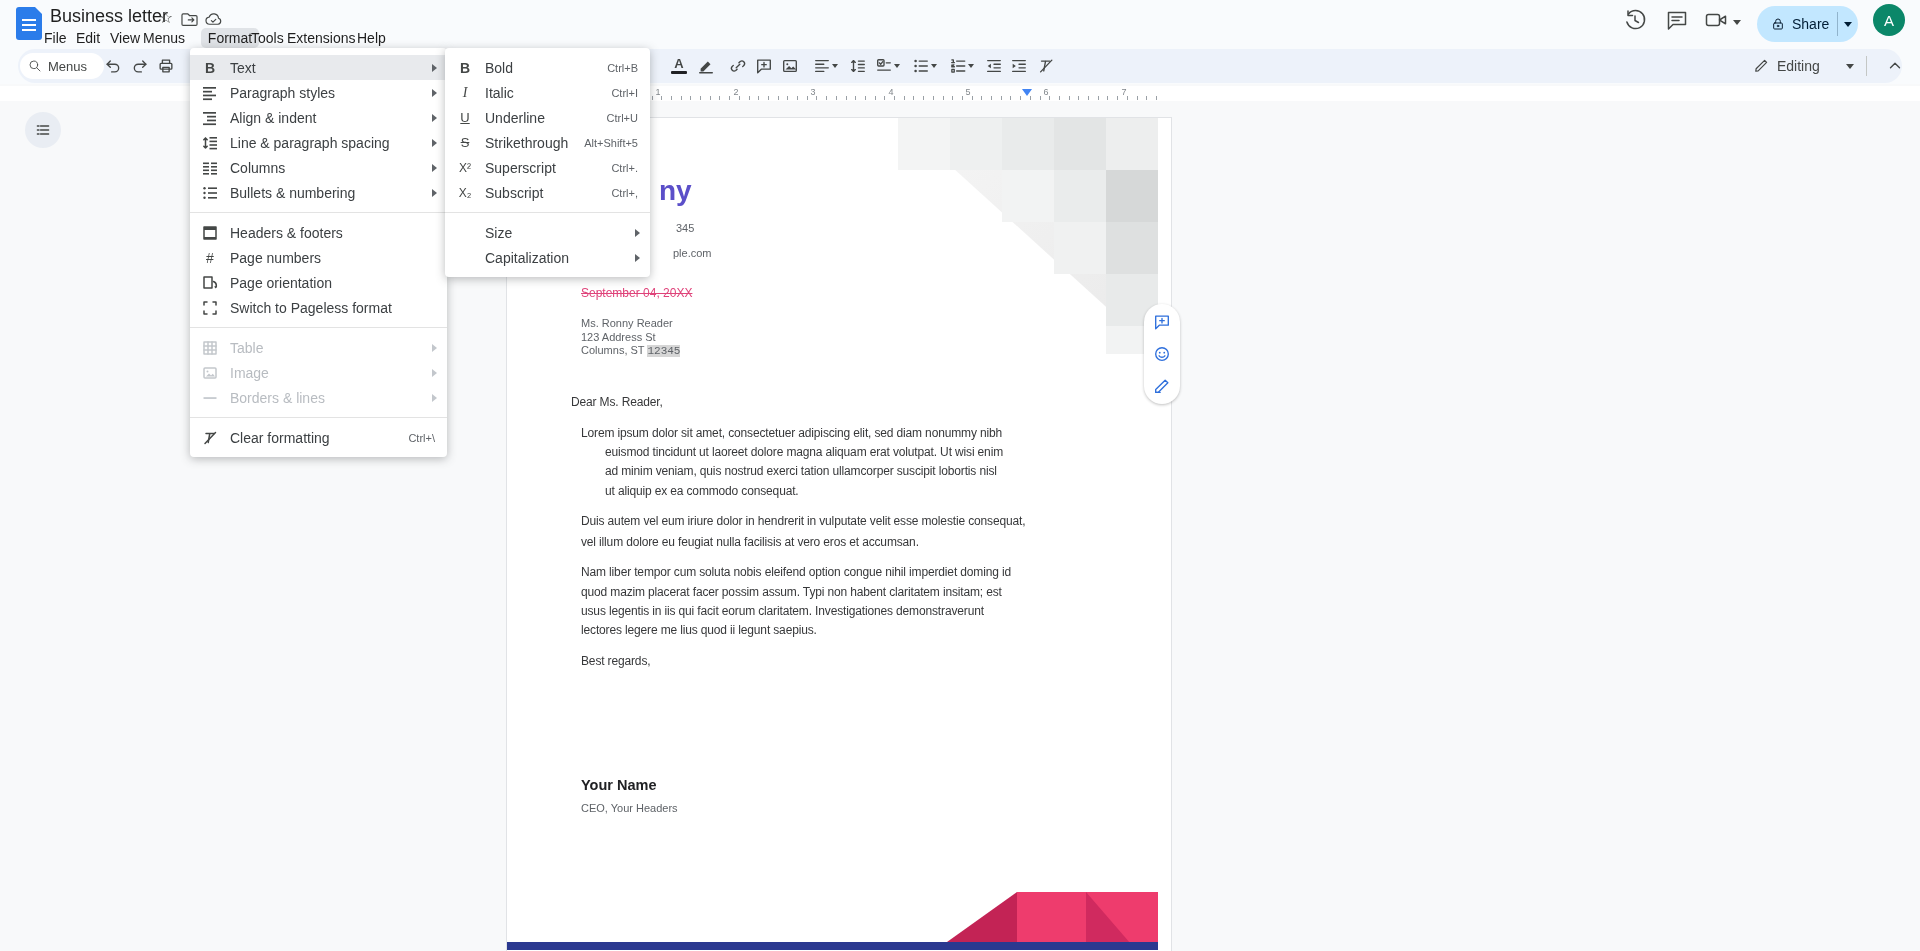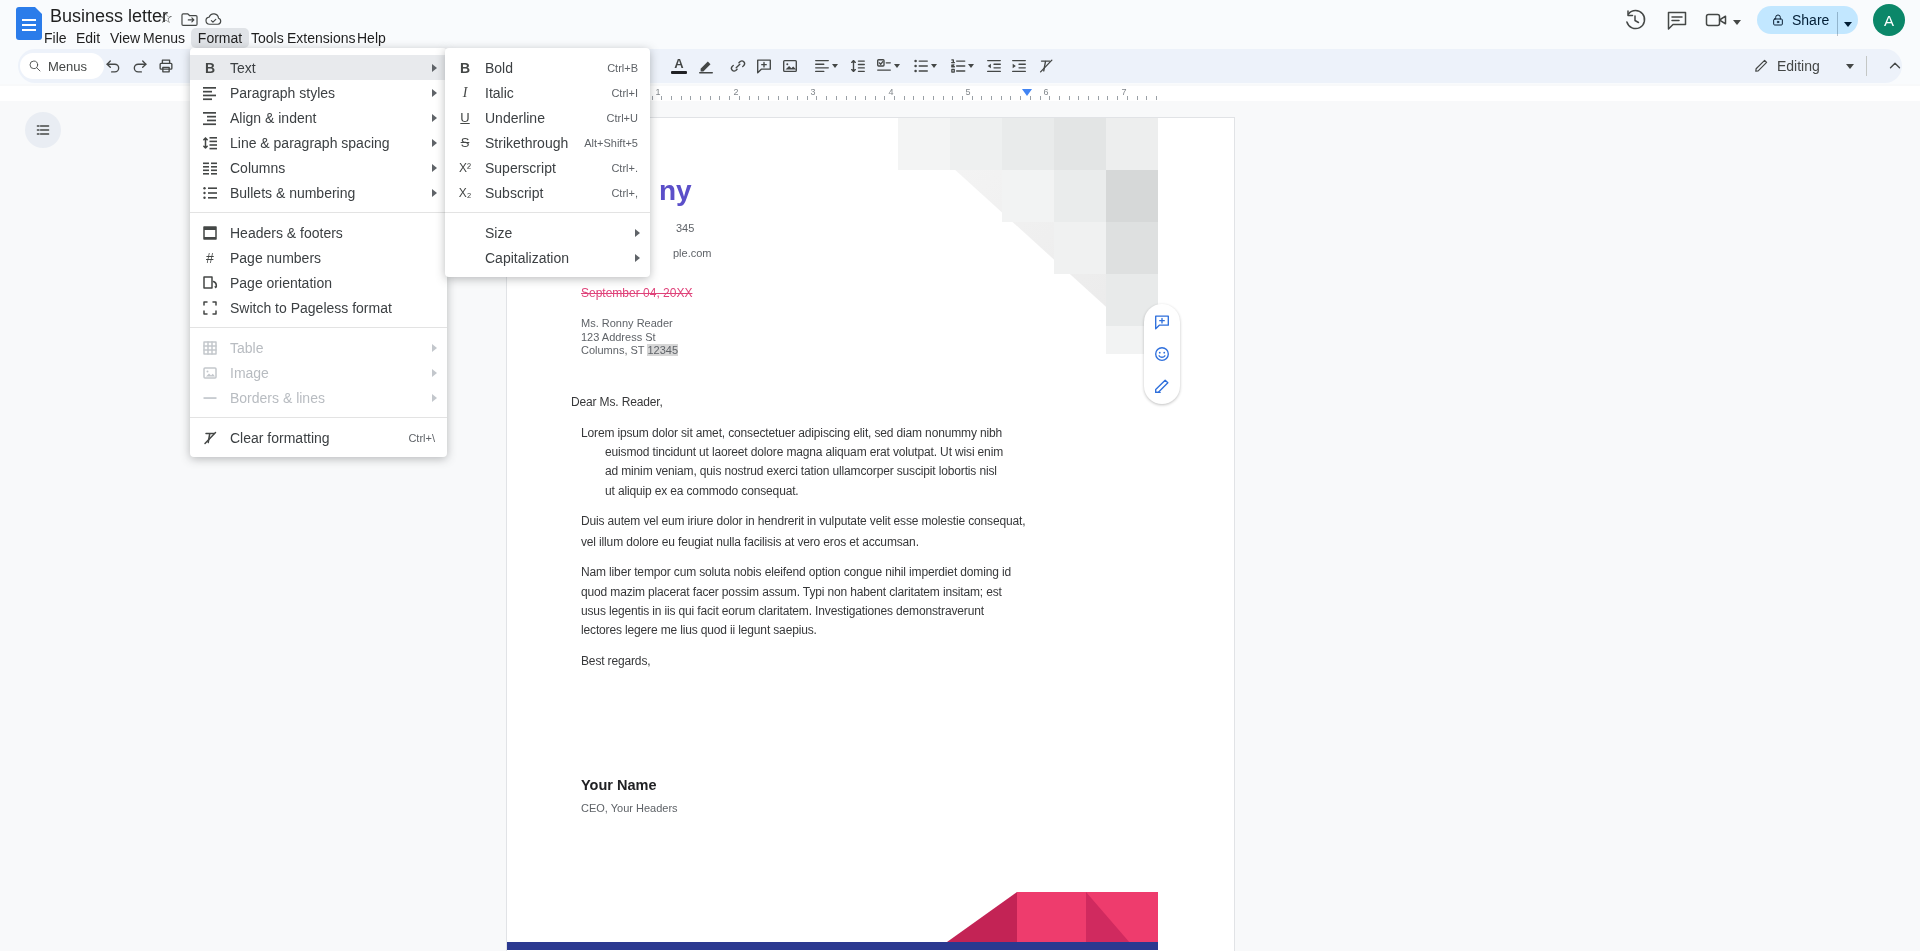--- a/index.html
+++ b/index.html
@@ -12,26 +12,26 @@
 #appbar { position:absolute; left:0; top:0; width:1920px; height:48px; background:#f9fbfd; }
 #docs-logo { position:absolute; left:16px; top:7px; width:26px; height:33px; background:#2b7cea; border-radius:3px; }
 #docs-logo:before { content:""; position:absolute; left:6px; top:12px; width:14px; height:13px;
   background:repeating-linear-gradient(to bottom, #fff 0 2px, transparent 2px 5px); }
 #docs-logo:after { content:""; position:absolute; right:0; top:0; border-left:7px solid transparent; border-top:7px solid #f9fbfd; }
 #doc-title { position:absolute; left:50px; top:6px; font-size:18px; color:#1f1f1f; }
 .title-ic { position:absolute; top:9px; width:18px; height:18px; color:#444746; font-size:16px; line-height:18px; text-align:center; }
 #menubar-item-file{left:44px} #menubar-item-edit{left:76px} #menubar-item-view{left:110px} #menubar-item-insert{left:143px}
 #menubar-item-tools{left:251px} #menubar-item-extensions{left:287px} #menubar-item-help{left:357px}
 .mbar { position:absolute; top:28px; font-size:14px; color:#1f1f1f; height:20px; line-height:20px; }
-#menubar-item-format { left:191px; width:58px; text-align:center; background:#e0e3e7; border-radius:5px; }
+#menubar-item-format { left:201px; width:58px; text-align:center; background:#e0e3e7; border-radius:5px; }
 .hdr-ic { position:absolute; top:8px; width:24px; height:24px; }
 .ic path,.ic rect,.ic circle { stroke:#444746; fill:none; stroke-width:1.5; stroke-linecap:round; stroke-linejoin:round; }
 .ic .fill { fill:#444746; stroke:none; }
 .dark-ic path,.dark-ic rect,.dark-ic circle { stroke:#0b1f33; }
-#share-pill { position:absolute; left:1757px; top:6px; width:101px; height:28px; background:#c2e7ff; border-radius:18px; display:flex; align-items:center; padding-left:13px; }
+#share-pill { position:absolute; left:1757px; top:6px; width:101px; height:36px; background:#c2e7ff; border-radius:18px; display:flex; align-items:center; padding-left:13px; }
 #share-label { font-size:14px; color:#001d35; margin-left:6px; }
 #share-divider { position:absolute; left:80px; top:6px; width:1px; height:24px; background:rgba(0,29,53,.25); }
 .tri-d { width:0; height:0; border-left:4px solid transparent; border-right:4px solid transparent; border-top:5px solid #444746; }
 #share-caret { position:absolute; left:87px; top:16px; border-top-color:#001d35; }
 #avatar { position:absolute; left:1873px; top:4px; width:32px; height:32px; border-radius:50%; background:#0b8769; color:#fff; font-size:15px; display:flex; align-items:center; justify-content:center; }
 
 
 #toolbar { position:absolute; left:18px; top:49px; width:1884px; height:34px; background:#edf2fa; border-radius:17px; }
 #menus-pill { position:absolute; left:2px; top:4px; width:84px; height:26px; background:#fff; border-radius:13px; display:flex; align-items:center; padding-left:8px; }
 #menus-label { font-size:13px; color:#444746; margin-left:6px; }
@@ -46,33 +46,33 @@
 #text-color-btn .bar { display:block; height:3px; background:#202124; margin-top:1px; border-radius:1px; }
 
 
 #canvas { position:absolute; left:0; top:84px; width:1920px; height:867px; background:#f8f9fa; }
 #ruler { position:absolute; left:0; top:2px; width:1920px; height:15px; background:#fff; }
 #ruler-ticks { position:absolute; left:506px; top:10px; width:651px; height:4px;
   background:repeating-linear-gradient(to right, #9aa0a6 0 1px, transparent 1px 9.7px); }
 .ruler-num { position:absolute; top:1px; font-size:9px; color:#80868b; transform:translateX(-50%); }
 #ruler-marker { position:absolute; left:1022px; top:3px; width:0; height:0; border-left:5px solid transparent; border-right:5px solid transparent; border-top:7px solid #4184f3; }
 #outline-btn { position:absolute; left:25px; top:28px; width:36px; height:36px; border-radius:50%; background:#e9edf3; display:flex; align-items:center; justify-content:center; }
-#page { position:absolute; left:506px; top:33px; width:729px; height:834px; background:#fff; border:1px solid #e1e3e6; border-bottom:none; }
+#page { position:absolute; left:506px; top:33px; width:666px; height:834px; background:#fff; border:1px solid #e1e3e6; border-bottom:none; }
 
 
 .mosq { position:absolute; width:52px; height:52px; }
 #mosaic-base { position:absolute; left:391px; top:0; width:260px; height:236px;
   background:linear-gradient(to bottom right,#f6f6f6,#e9e9e9); clip-path:polygon(0 0,100% 0,100% 100%); }
 
 
 .frag-heading { position:absolute; font-size:28px; font-weight:bold; color:#5b4fc9; }
 .gray-sm { font-size:11px; color:#5f6368; }
 #date-line { position:absolute; left:74px; top:168px; font-size:12px; color:#df437a; text-decoration:line-through; }
 .addr { position:absolute; left:74px; font-size:11px; color:#5f6368; }
-.zip-hl { background:#d6d6d6; }
+.zip-hl { background:#d6d6d6;font-family:Liberation Mono, monospace; }
 .bodyline { position:absolute; font-size:12px; letter-spacing:-0.15px; color:#37383a; }
 #sig-name { position:absolute; left:74px; top:659px; font-size:14.5px; font-weight:bold; color:#202124; }
 #sig-role { position:absolute; left:74px; top:684px; font-size:11px; color:#5f6368; }
 
 
 #decor-tri { position:absolute; left:440px; top:774px; width:70px; height:50px; background:#c32355; clip-path:polygon(100% 0,100% 100%,0 100%); }
 #decor-rect1 { position:absolute; left:510px; top:774px; width:69px; height:50px; background:#ee3c6d; }
 #decor-rect2 { position:absolute; left:579px; top:774px; width:72px; height:50px; background:#ee3c6d; }
 #decor-fold { position:absolute; left:579px; top:774px; width:72px; height:50px; background:#d02a5f; clip-path:polygon(0 0,60% 100%,0 100%); }
 #decor-bar { position:absolute; left:0; top:824px; width:651px; height:8px; background:#2b3990; }

